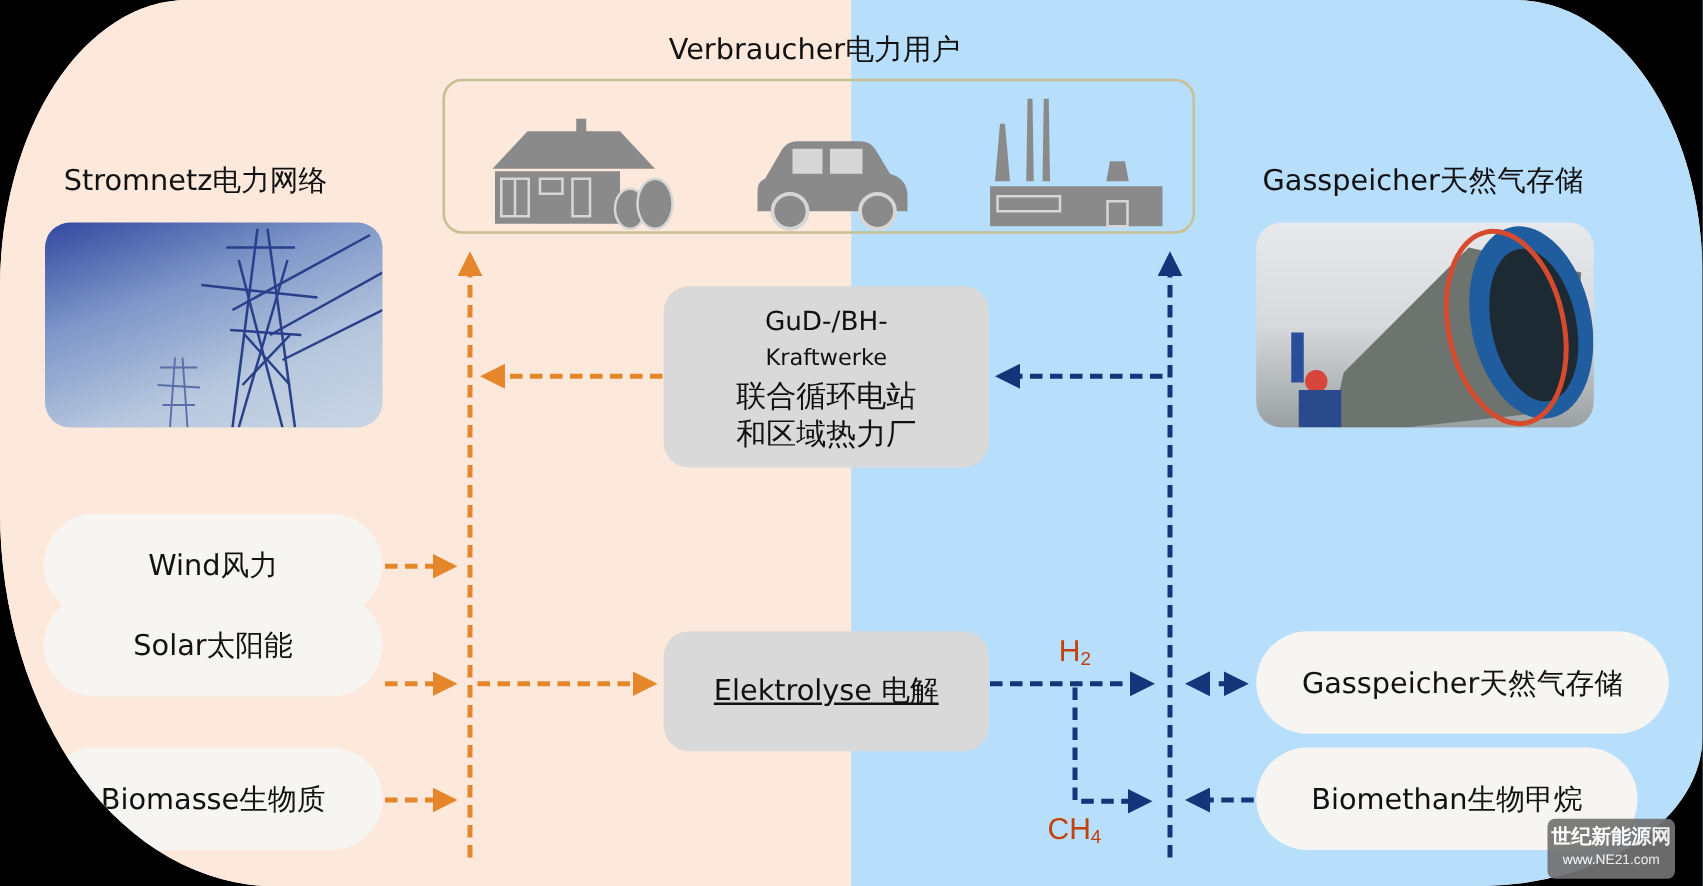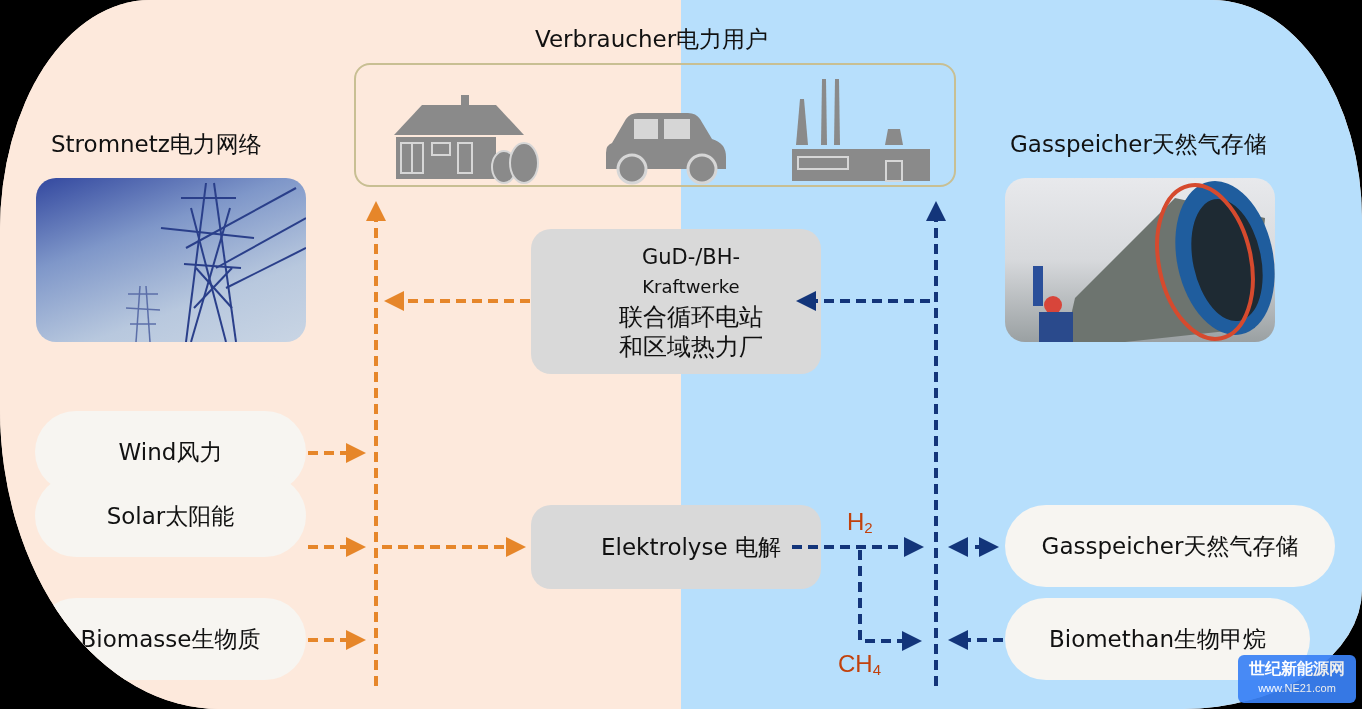--- a/index.html
+++ b/index.html
@@ -10,26 +10,26 @@
   .bg-left { position:absolute; left:0; top:0; width:681px; height:709px; background:#fde9dc; }
   .bg-right { position:absolute; left:681px; top:0; width:681px; height:709px; background:#b7dffc; }
   .label { position:absolute; color:#111; font-size:23px; white-space:nowrap; }
   .consumer-box { position:absolute; left:354px; top:63px; width:602px; height:124px;
                   border:2px solid #c8bf93; border-radius:16px; box-sizing:border-box; }
   .photo { position:absolute; width:270px; height:164px; border-radius:20px; overflow:hidden; }
   .pill { position:absolute; background:#f7f5f1; border-radius:42px; display:flex;
           align-items:center; justify-content:center; font-size:23px; color:#111; white-space:nowrap;text-align:center; }
   .gray-box { position:absolute; background:#d9d9d9; border-radius:20px; display:flex;
               flex-direction:column; align-items:center; justify-content:center; color:#111;
-              font-size:23px; line-height:30px; text-align:center;padding-left:30px; }
+              font-size:23px; line-height:30px; text-align:center; }
   svg.overlay { position:absolute; left:0; top:0; }
   .chem { position:absolute; font-family:"Liberation Sans",sans-serif; font-size:24px; color:#c2410c; }
   .chem sub { font-size:15px; vertical-align:-3px; }
-  .watermark { position:absolute; left:1238px; top:655px; width:118px; height:48px;
-               background:#3b82f6; border-radius:6px; color:#fff; text-align:center; opacity:0.93; }
+  .watermark { position:absolute; left:1238px; top:655px; width:102px; height:48px;
+               background:#737373; border-radius:6px; color:#fff; text-align:center; opacity:0.93; }
   .wm-cn { font-size:16px; font-weight:bold; line-height:22px; padding-top:3px; letter-spacing:0px; }
   .wm-url { font-size:11px; line-height:16px; font-family:"Liberation Sans",sans-serif; }
 </style>
 </head>
 <body>
 
 <div class="canvas">
   <div class="bg-left"></div>
   <div class="bg-right"></div>
 
@@ -107,21 +107,21 @@
     </svg>
   </div>
 
   <div class="gray-box" style="left:531px; top:229px; width:260px; height:145px;">
     <div style="font-size:21px;">GuD-/BH-</div>
     <div style="font-size:18px;">Kraftwerke</div>
     <div style="font-size:24px;">联合循环电站</div>
     <div style="font-size:24px;">和区域热力厂</div>
   </div>
 
-  <div class="gray-box" style="left:531px; top:505px; width:260px; height:84px;">
+  <div class="gray-box" style="left:531px; top:505px; width:260px; height:96px;text-decoration:underline;">
     <div>Elektrolyse 电解</div>
   </div>
 
   <div class="pill" style="left:35px; top:411px; width:271px; height:82px;">
     <span>Wind风力</span>
   </div>
   <div class="pill" style="left:35px; top:475px; width:271px; height:82px;">
     <span>Solar太阳能</span>
   </div>
   <div class="pill" style="left:35px; top:598px; width:271px; height:82px;">

